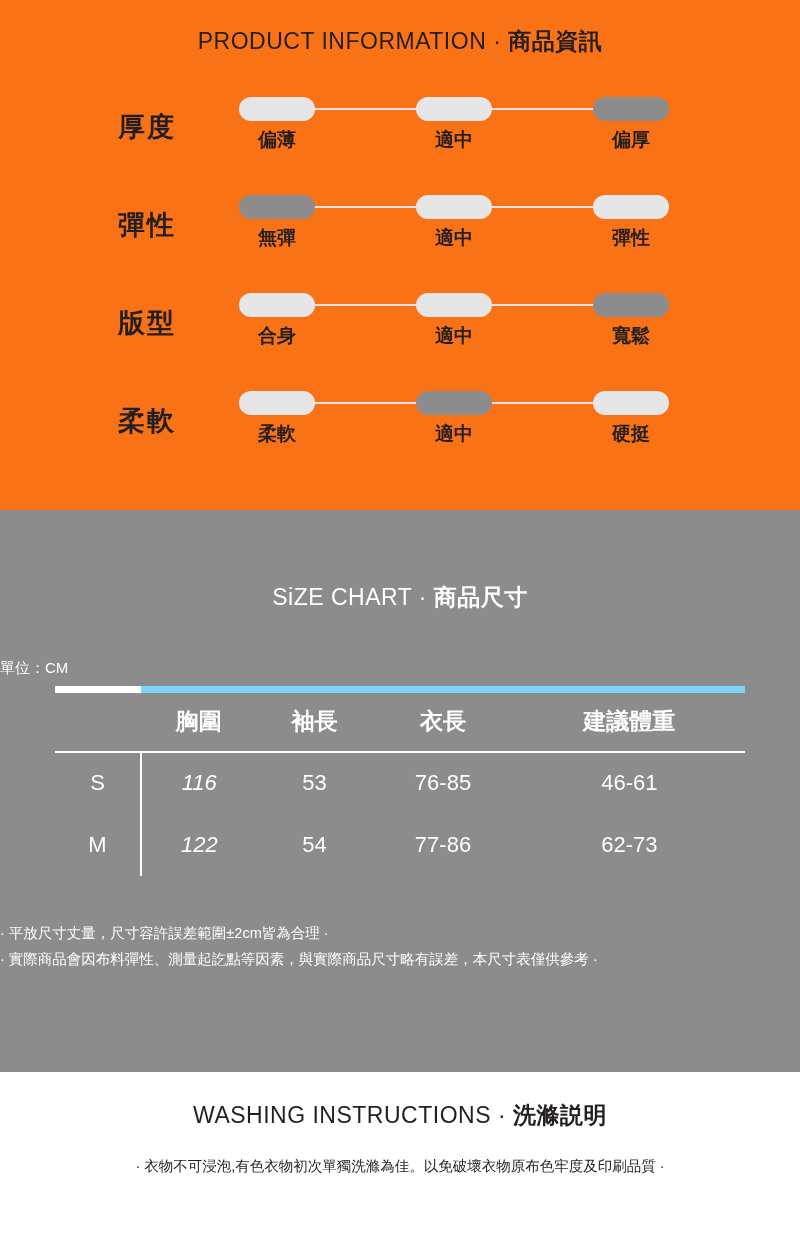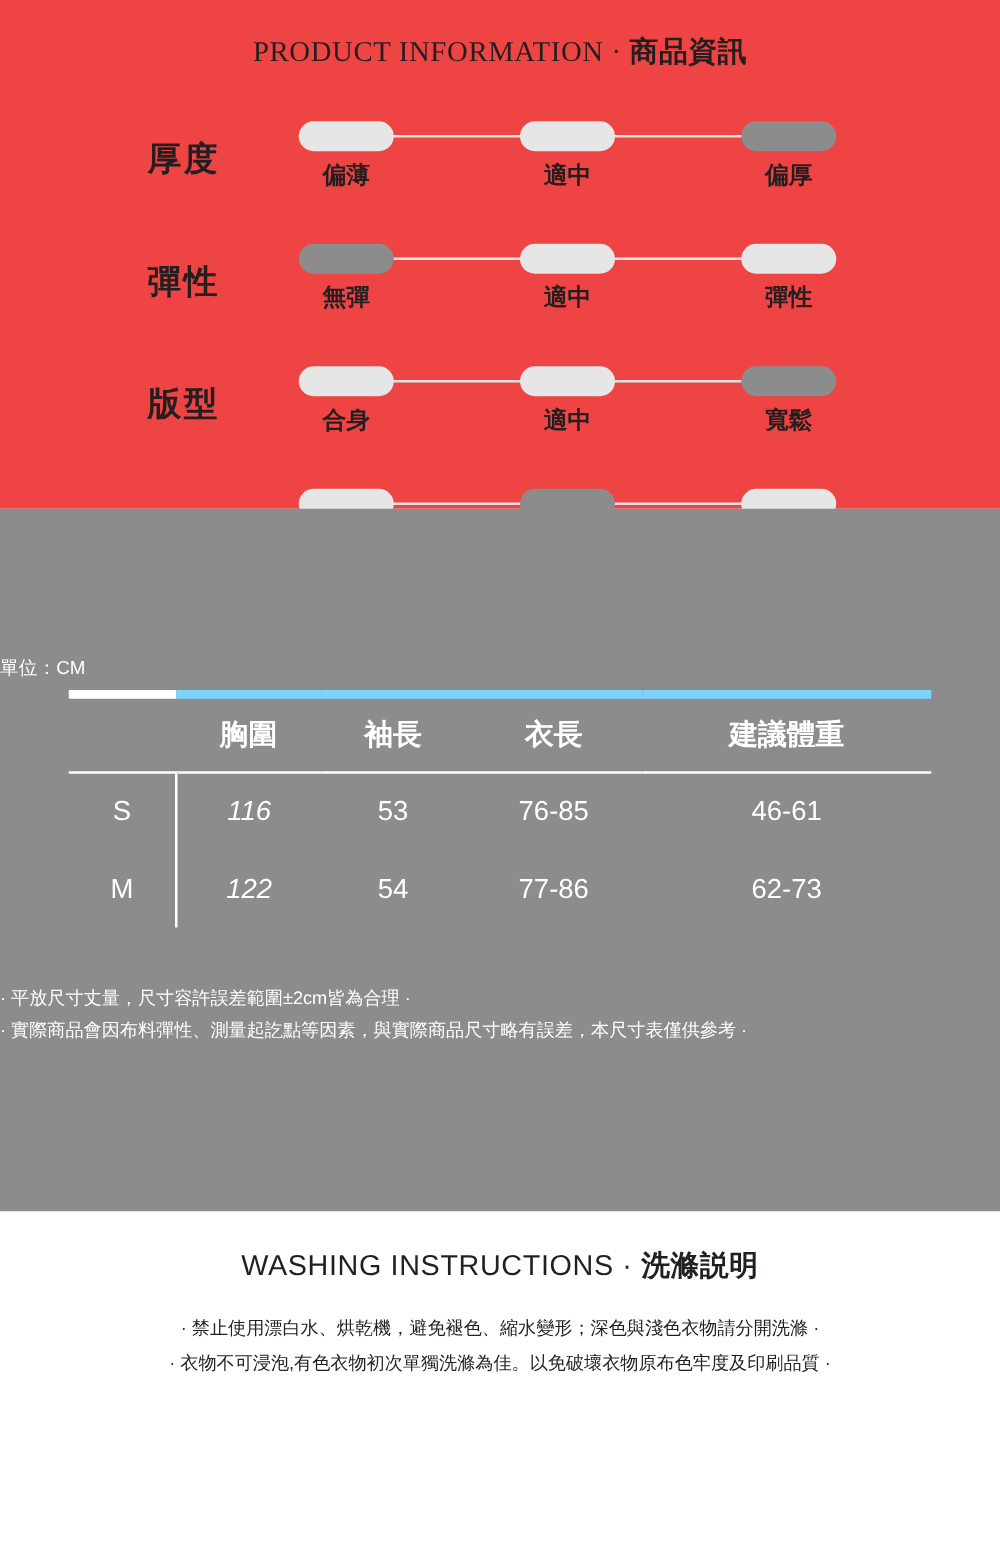--- a/index.html
+++ b/index.html
@@ -7,24 +7,23 @@
     margin: 0; padding: 0;
     width: 800px; height: 1247px;
     background: #ffffff;
     font-family: "Liberation Sans", "DejaVu Sans", sans-serif;
     color: #231f20;
   }
   .page { position: relative; width: 800px; height: 1247px; overflow: hidden; }
 
   
   .sec-info {
-    background: #ef4444;
+    background: #f97316;
     padding-top: 26px;
-    height: 407px;
-    font-family: Liberation Serif, serif;
+    height: 510px;
   }
   .sec-title {
     text-align: center;
     font-size: 23px;
     letter-spacing: 0.5px;
     font-weight: 400;
     color: #231f20;
   }
   .sec-title .cjk { font-weight: 700; }
   .attr-list { margin-top: 34px; }
@@ -210,20 +209,25 @@
           <div class="opt-label p0">柔軟</div>
           <div class="opt-label p1">適中</div>
           <div class="opt-label p2">硬挺</div>
         </div>
       </div>
 
     </div>
   </section>
 
   <section class="sec-size">
+    <div class="sec-title">
+      <span>SiZE CHART</span>
+      <span>·</span>
+      <span class="cjk">商品尺寸</span>
+    </div>
 
     <div class="unit">單位：CM</div>
 
     <table class="size">
       <thead>
         <tr>
           <th class="corner"></th>
           <th>胸圍</th>
           <th>袖長</th>
           <th>衣長</th>
@@ -254,18 +258,17 @@
     </div>
   </section>
 
   <section class="sec-wash">
     <div class="sec-title">
       <span>WASHING INSTRUCTIONS</span>
       <span>·</span>
       <span class="cjk">洗滌説明</span>
     </div>
     <div class="wash-notes">
-      <div>· 禁止使用漂白水、烘乾機，避免褪色、縮水變形；深色與淺色衣物請分開洗滌 ·</div>
       <div>· 衣物不可浸泡,有色衣物初次單獨洗滌為佳。以免破壞衣物原布色牢度及印刷品質 ·</div>
     </div>
   </section>
 
 </div>
 
 </body></html>

